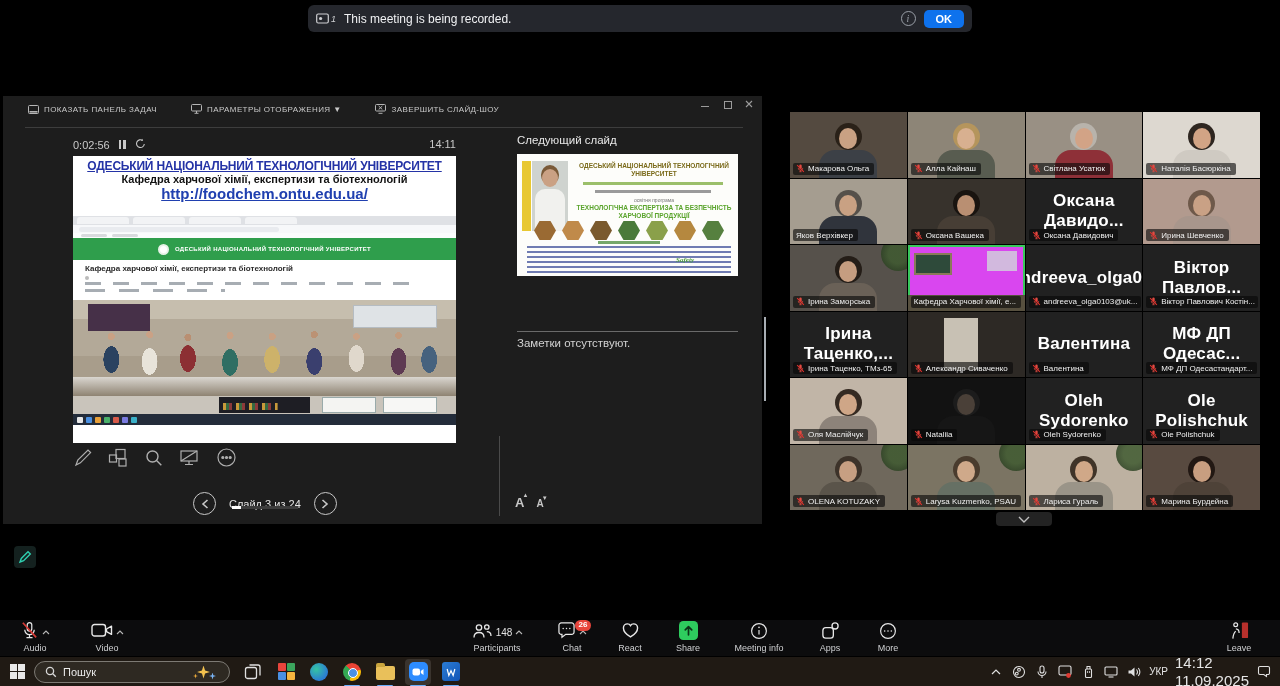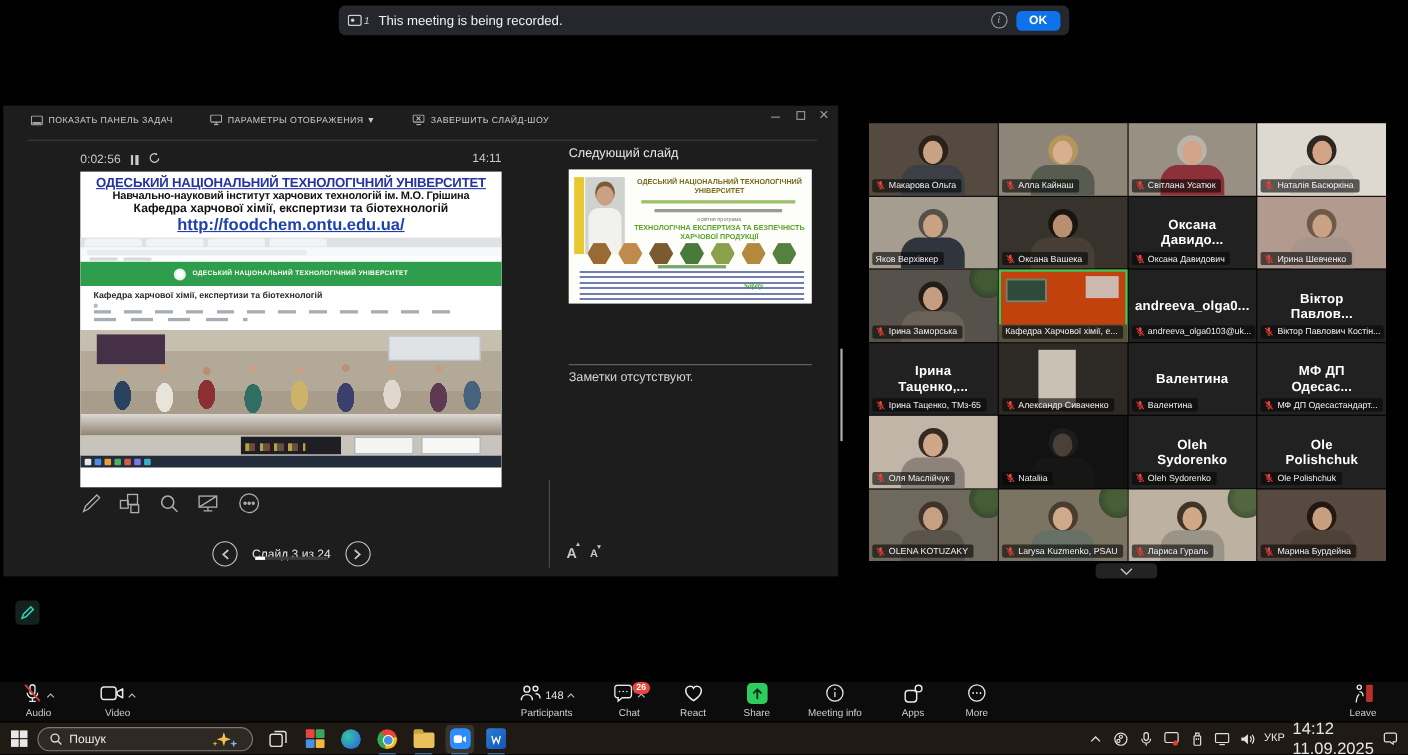--- a/index.html
+++ b/index.html
@@ -141,21 +141,21 @@
   .sil .hair{position:absolute;left:50%;top:11px;width:27px;height:27px;margin-left:-13.5px;border-radius:50%}
   .sil .face{position:absolute;left:50%;top:16px;width:18px;height:21px;margin-left:-9px;border-radius:50%}
   .sil .torso{position:absolute;left:50%;bottom:0;width:58px;height:28px;margin-left:-29px;border-radius:16px 16px 0 0}
   .plant{position:absolute;right:-8px;top:-8px;width:34px;height:34px;border-radius:50%;
     background:radial-gradient(#3f5a30 40%,#2e4424 70%);opacity:.85}
   .room-board{position:absolute;left:6px;top:8px;width:38px;height:22px;background:#2e4a3a;border:2px solid #8a7a5a}
   .room-window{position:absolute;right:8px;top:6px;width:30px;height:20px;background:#cfd6da;opacity:.8}
   .room-desk{position:absolute;left:0;bottom:0;width:100%;height:16px;background:#57503f}
   .door{position:absolute;left:50%;top:6px;width:34px;height:52px;margin-left:-22px;background:#d9d1c4;opacity:.9}
   .center-name{position:absolute;inset:0;display:flex;align-items:center;justify-content:center;
-    color:#fff;font-weight:bold;font-size:12px;letter-spacing:.2px;text-align:center;padding:0 16px}
+    color:#fff;font-weight:bold;font-size:17px;letter-spacing:.2px;text-align:center;padding:0 16px}
   .nameplate{position:absolute;left:3px;bottom:3px;max-width:112px;background:rgba(8,8,8,.62);
     border-radius:2px;padding:1.5px 5px 1.5px 3px;display:flex;align-items:center;gap:3px;
     font-size:8px;color:#f0f0f0;white-space:nowrap;overflow:hidden}
   .grid-more{position:absolute;left:996px;top:512px;width:56px;height:14px;background:#232323;border:none;
     border-radius:4px;display:flex;align-items:center;justify-content:center;cursor:pointer}
 
   
   .zbar{position:absolute;left:0;top:620px;width:1280px;height:36px;background:#0c0c0d}
   .zb-left{position:absolute;left:10px;top:3px;display:flex;gap:22px}
   .zb-center{position:absolute;left:455px;top:3px;display:flex;gap:8px}
@@ -269,21 +269,20 @@
         <svg width="11" height="11" viewBox="0 0 11 11">
             <path d="M9.3 6A3.9 3.9 0 1 1 7.6 2.4" fill="none" stroke="#c9c9c9" stroke-width="1.1"></path>
             <path d="M7.1 0.8l1 1.8-2 .5z" fill="#c9c9c9"></path>
           </svg>
       </span>
     </div>
     <div class="ppt-clock">14:11</div>
 
     <div class="slide">
       <div class="sl-title">ОДЕСЬКИЙ НАЦІОНАЛЬНИЙ ТЕХНОЛОГІЧНИЙ УНІВЕРСИТЕТ</div>
-      <div class="sl-l2">Навчально-науковий інститут харчових технологій ім. М.О. Грішина</div>
       <div class="sl-l3">Кафедра харчової хімії, експертизи та біотехнологій</div>
       <div class="sl-url">http://foodchem.ontu.edu.ua/</div>
       <div class="web">
         <div class="web-tabs">
             <i></i>
             <i></i>
             <i></i>
             <i></i>
           </div>
         <div class="web-addr">
@@ -538,21 +537,21 @@
         <div class="plant"></div>
         <div class="nameplate">
           <svg width="9" height="9" viewBox="0 0 12 12" style="flex:none">
             <rect x="4.4" y="0.8" width="3.2" height="5.8" rx="1.6" fill="#e34c43"></rect>
             <path d="M2.9 5.2a3.1 3.1 0 0 0 6.2 0M6 8.3v1.9M4.4 10.3h3.2" stroke="#e34c43" stroke-width="1" fill="none"></path>
             <path d="M1.5 1.5l9 9" stroke="#e0302c" stroke-width="1.5"></path>
           </svg>
           <span>Ірина Заморська</span>
         </div>
       </div>
-      <div class="tile active" style="background: #c2410c;">
+      <div class="tile active" style="background: #d946ef;">
         <div class="room-window"></div>
         <div class="room-board"></div>
         <div class="room-desk"></div>
         <div class="nameplate">
           <span>Кафедра Харчової хімії, е...</span>
         </div>
       </div>
       <div class="tile">
         <div class="center-name">andreeva_olga0...</div>
         <div class="nameplate">

